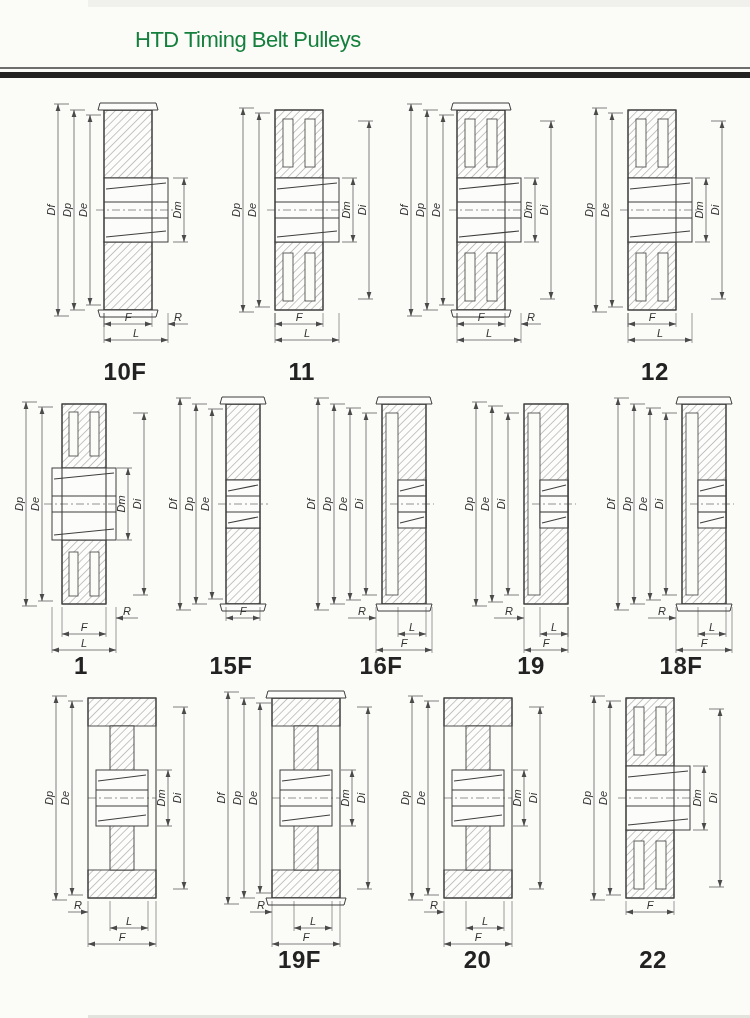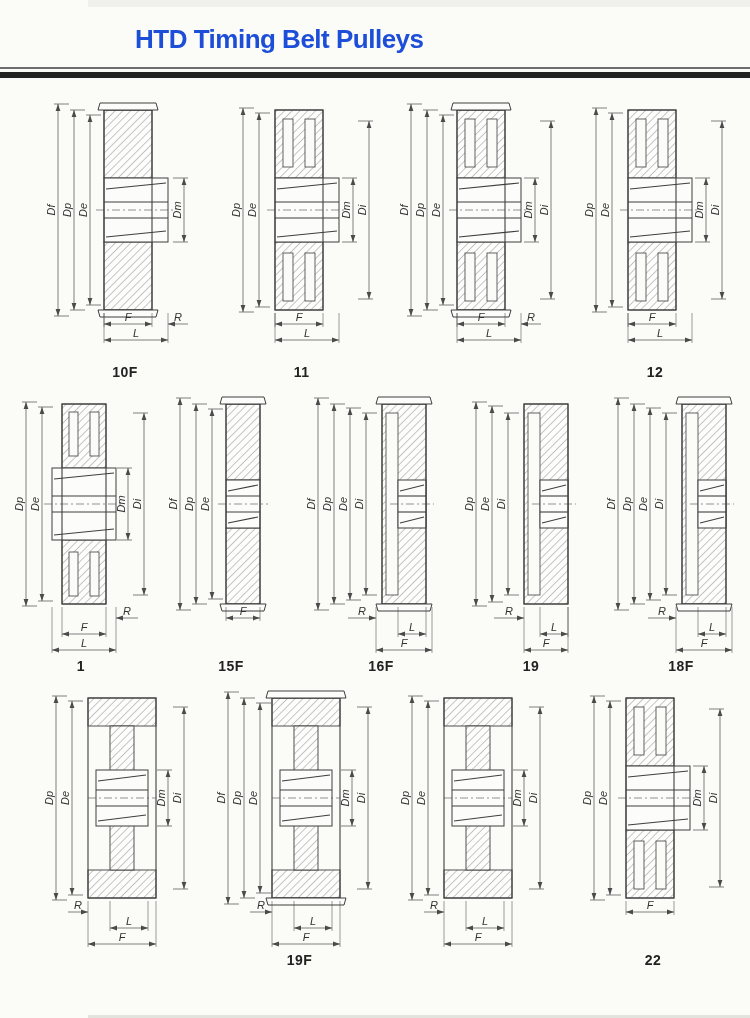--- a/index.html
+++ b/index.html
@@ -8,36 +8,36 @@
     background:#fbfbf8;
     overflow:hidden;
     position:relative;
     font-family:"Liberation Sans", sans-serif;
     color:#1c1c1c;
   }
   .scan-top{position:absolute;top:0;left:88px;right:0;height:7px;background:#f0f0ec;}
   .scan-bottom{position:absolute;bottom:0;left:88px;right:0;height:3px;background:#e3e3de;}
   .header{padding:24px 0 0 135px;}
   .title-line{
-    font-size:26px;font-weight:bold;letter-spacing:-0.5px;
-    line-height:31px;color:#1d4ed8;
+    font-size:22px;font-weight:normal;letter-spacing:-0.5px;
+    line-height:31px;color:#15803d;
   }
   .rule{
     margin-top:12px;
     border-top:2px solid #6e6e6e;
     border-bottom:6px solid #222220;
     height:3px;background:#fbfbf8;
   }
   .row{display:flex;justify-content:space-between;}
   .row1{padding:14px 10px 0 40px;}
   .row2{padding:4px 4px 0 6px;}
   .row3{padding:4px 12px 0 34px;}
   .fig{text-align:center;}
   .figname{
-    font-size:14px;font-weight:bold;color:#222;
+    font-size:24px;font-weight:bold;color:#222;
     line-height:20px;margin-top:-2px;
     letter-spacing:0.5px;
   }
   svg{display:block;}
 </style>
 </head>
 <body>
 
 <div class="scan-top"></div>
 
@@ -728,20 +728,21 @@
           <line x1="114" y1="221" x2="114" y2="251" stroke="#4a4a4a" stroke-width="0.55"></line>
           <text x="95" y="245" text-anchor="middle" font-size="11" font-style="italic" fill="#333">L</text>
           <line x1="54" y1="264" x2="122" y2="264" stroke="#4a4a4a" stroke-width="0.7"></line>
           <path d="M 54 264 l 7 -2.4 l 0 4.8 z" fill="#4a4a4a"></path>
           <path d="M 122 264 l -7 -2.4 l 0 4.8 z" fill="#4a4a4a"></path>
           <line x1="54" y1="221" x2="54" y2="267" stroke="#4a4a4a" stroke-width="0.55"></line>
           <line x1="122" y1="221" x2="122" y2="267" stroke="#4a4a4a" stroke-width="0.55"></line>
           <text x="88" y="261" text-anchor="middle" font-size="11" font-style="italic" fill="#333">F</text>
         </svg>
       </div>
+    <div class="figname">20</div>
   </div>
   <div class="fig">
     <div class="drawing">
         <svg width="170" height="272" viewBox="0 0 170 272">
           <rect x="58" y="18" width="48" height="68" fill="url(#hatch)" stroke="#3f3f3f" stroke-width="0.9"></rect>
           <rect x="58" y="150" width="48" height="68" fill="url(#hatch)" stroke="#3f3f3f" stroke-width="0.9"></rect>
           <rect x="66" y="27" width="10" height="48" fill="#fbfbf8" stroke="#3f3f3f" stroke-width="0.8"></rect>
           <rect x="88" y="27" width="10" height="48" fill="#fbfbf8" stroke="#3f3f3f" stroke-width="0.8"></rect>
           <rect x="66" y="161" width="10" height="48" fill="#fbfbf8" stroke="#3f3f3f" stroke-width="0.8"></rect>
           <rect x="88" y="161" width="10" height="48" fill="#fbfbf8" stroke="#3f3f3f" stroke-width="0.8"></rect>

